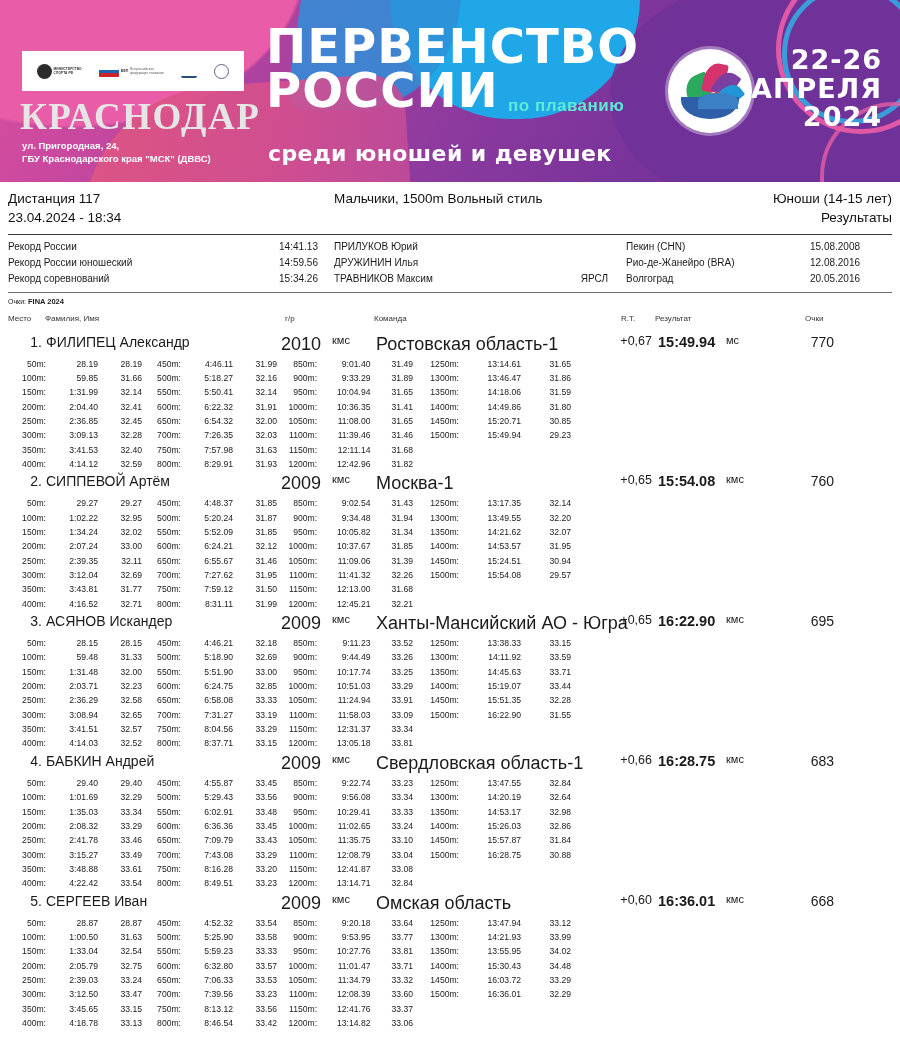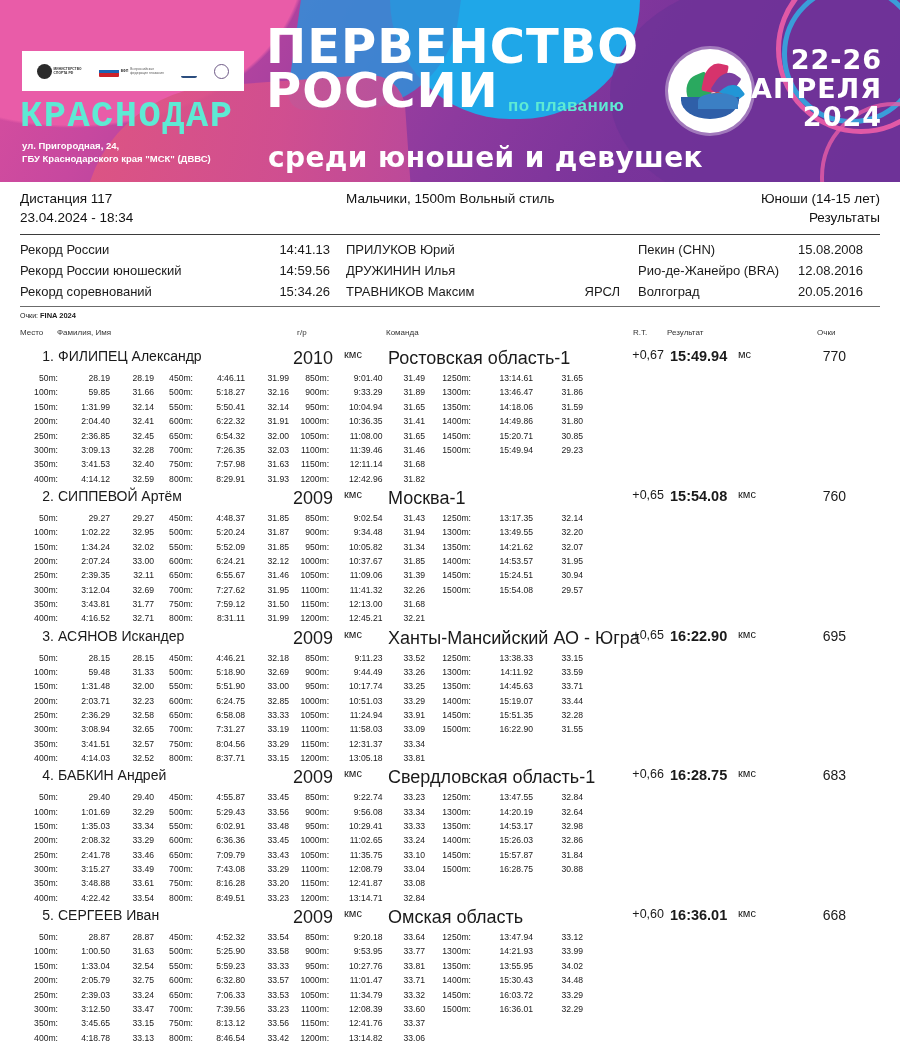--- a/index.html
+++ b/index.html
@@ -123,23 +123,23 @@
     font-weight: bold;
     white-space: nowrap;
   }
   .logo-txt.thin { font-weight: normal; color: #555; }
 
   .city {
     position: absolute;
     left: 20px; top: 98px;
     font-size: 37px;
     font-weight: bold;
-    color: #5eead4;
+    color: #e5e5e5;
     letter-spacing: 1.5px;
-    font-family: Liberation Mono, monospace;
+    font-family: Liberation Serif, serif;
     line-height: 1;
   }
   .venue {
     position: absolute;
     left: 22px; top: 140px;
     font-size: 9.5px;
     color: #ffffff;
     line-height: 1.35;
     font-weight: 600;
   }
@@ -163,21 +163,21 @@
     font-weight: bold;
     font-size: 17px;
     letter-spacing: .5px;
   }
   .title-sub {
     position: absolute;
     left: 268px; top: 141px;
     color: #ffffff;
     font-family: "DejaVu Sans", sans-serif;
     font-weight: bold;
-    font-size: 28px;
+    font-size: 22px;
     letter-spacing: .4px;
   }
 
   .event-logo {
     position: absolute;
     left: 668px; top: 49px;
     width: 84px; height: 84px;
     border-radius: 50%;
     background: #ffffff;
     box-shadow: 0 0 0 3px rgba(255,255,255,.35);
@@ -213,21 +213,21 @@
     color: #ffffff;
     font-family: "DejaVu Sans", sans-serif;
     font-weight: bold;
     font-size: 27px;
     line-height: 1.06;
     letter-spacing: 1px;
   }
   .dates span { display: block; }
 
   
-  .sheet { padding: 0 16px; }
+  .sheet { padding: 0 4px; }
 
   .meta-top {
     position: relative;
     height: 50px;
     padding-top: 9px;
   }
   .meta-left { position: absolute; left: 4px; top: 9px; }
   .meta-center { position: absolute; left: 330px; top: 9px; }
   .meta-right { position: absolute; right: 4px; top: 9px; text-align: right; }
   .meta-line1 { font-size: 13.5px; color: #111; }
@@ -237,21 +237,21 @@
     border: 0;
     border-top: 1.6px solid #3b3b3b;
     margin: 2px 4px 0 4px;
   }
   .rule.thin { border-top: 1px solid #6b6b6b; margin-top: 0; }
 
   .records { padding: 4px 4px 0 4px; }
   .rec-row {
     display: flex;
     align-items: baseline;
-    font-size: 13px;
+    font-size: 10px;
     color: #1a1a1a;
     line-height: 1.62;
   }
   .rec-label { width: 258px; }
   .rec-time  { width: 68px; text-align: right; padding-right: 16px; }
   .rec-name  { width: 186px; }
   .rec-club  { width: 106px; text-align: right; padding-right: 18px; }
   .rec-place { flex: 1; }
   .rec-date  { width: 82px; }
 

